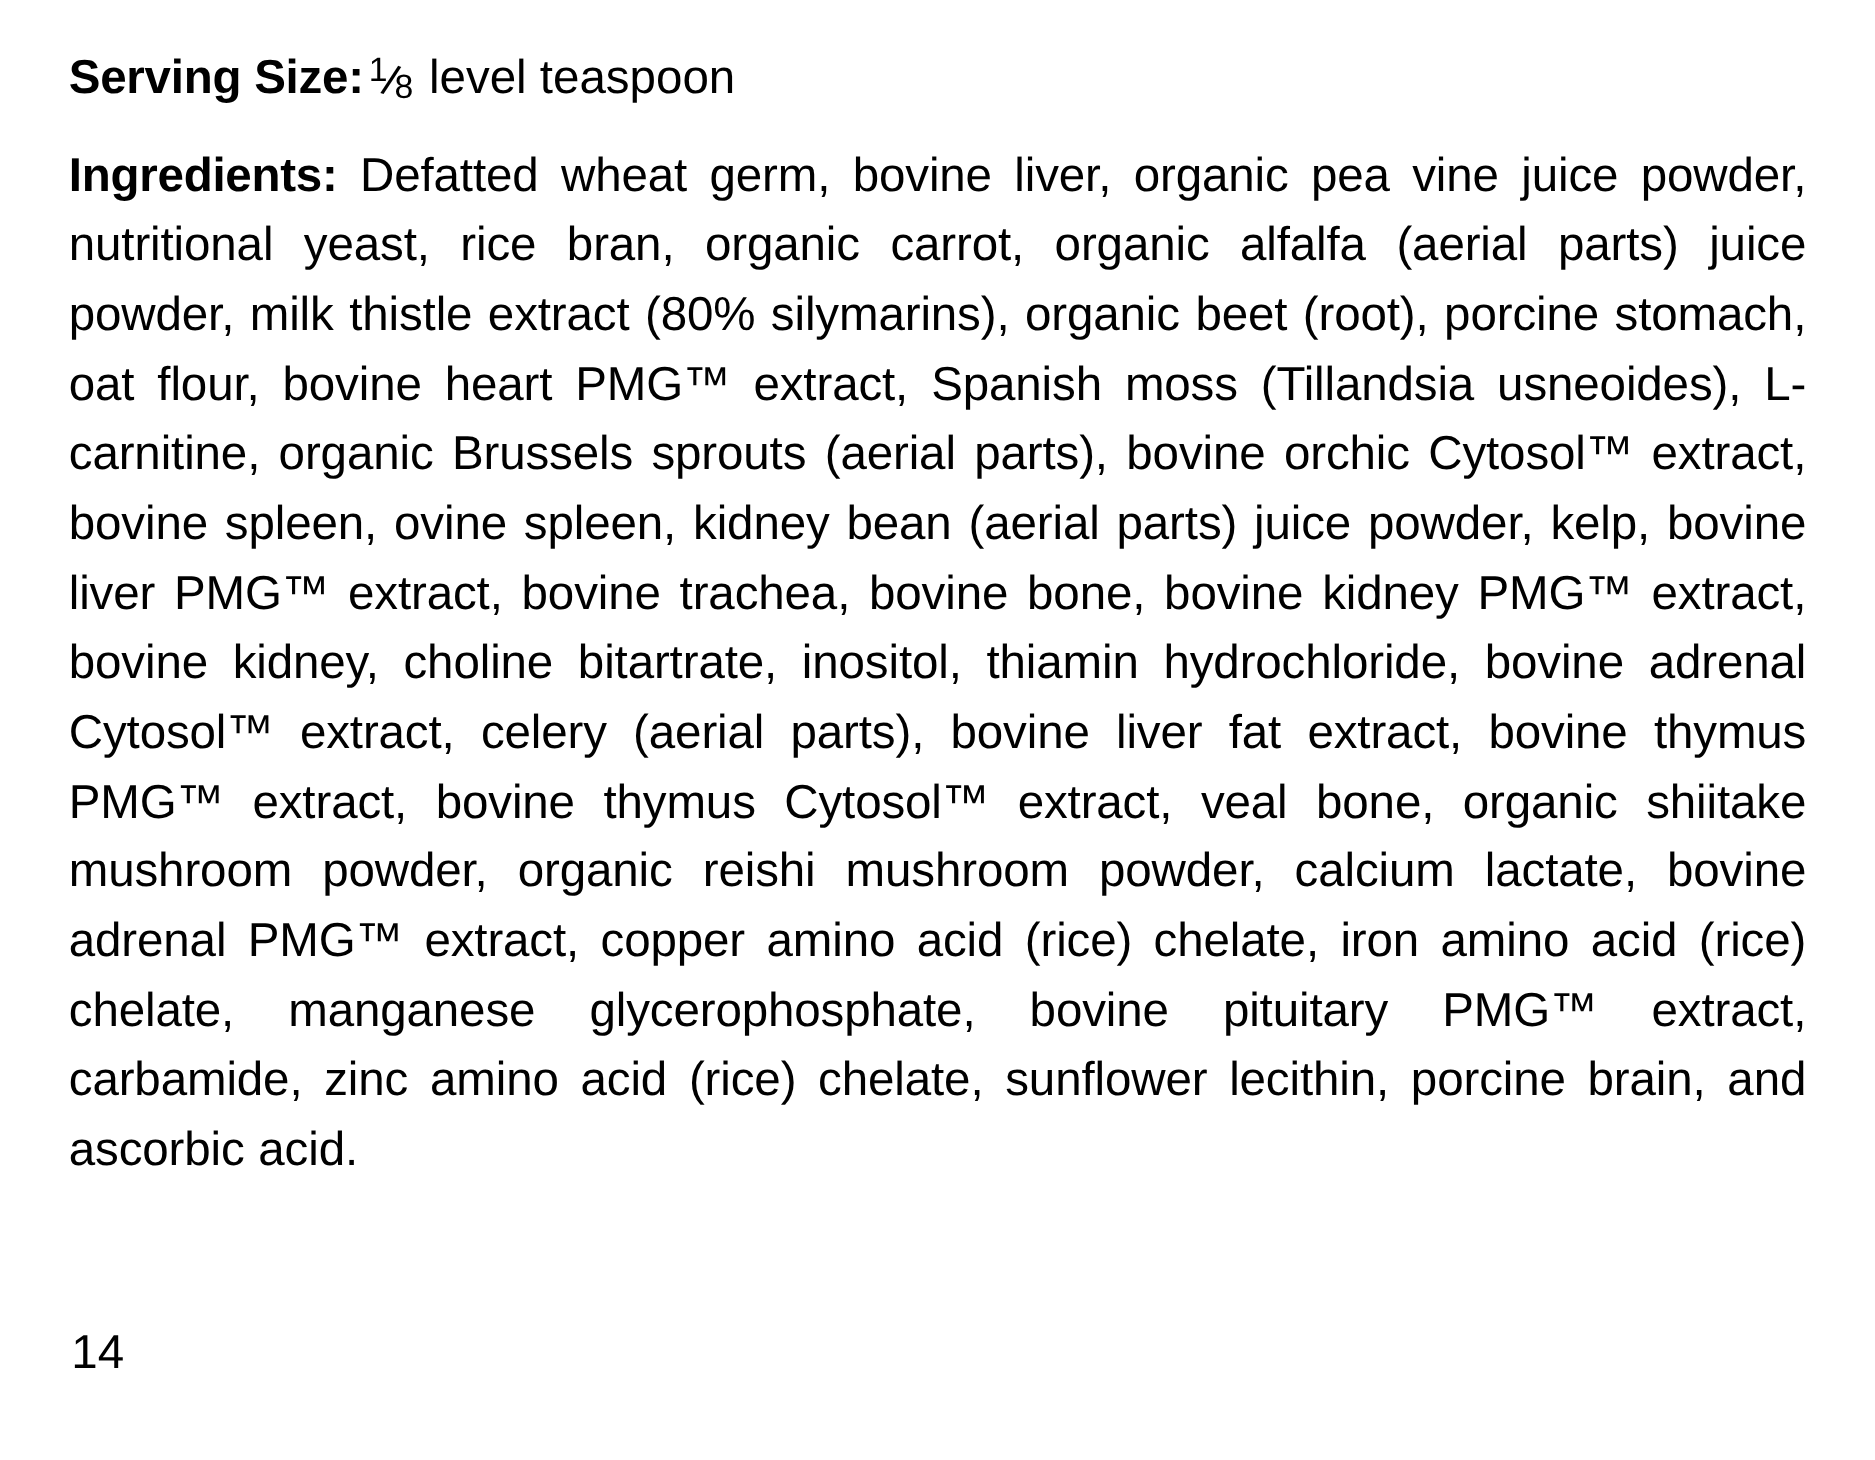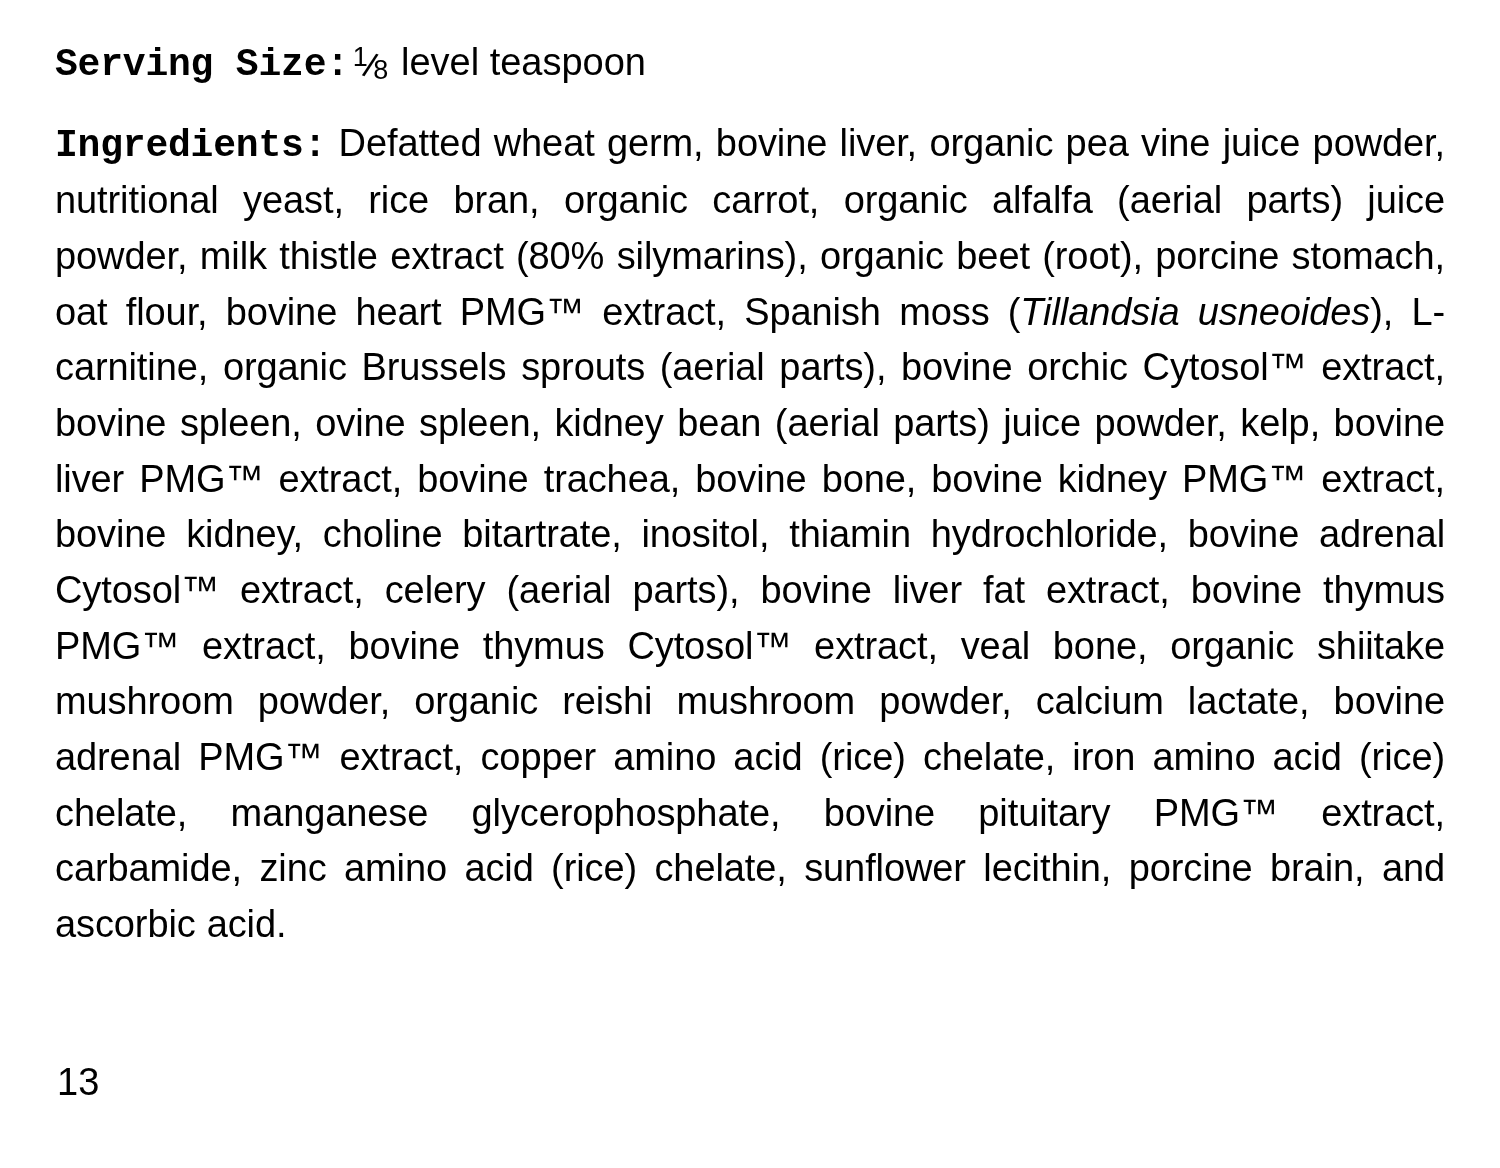--- a/index.html
+++ b/index.html
@@ -32,21 +32,20 @@
     line-height: 1.1;
     margin-bottom: 30px;
     padding-right: 5px;
   }
   .serving-left, .serving-right {
     white-space: nowrap;
   }
   .lbl {
     font-weight: bold;
     letter-spacing: -0.2px;
-    font-family: Liberation Mono, monospace;
   }
   .val {
     font-weight: normal;
   }
   .frac {
     display: inline-block;
     position: relative;
     vertical-align: baseline;
     font-size: 38px;
     margin: 0 2px 0 4px;
@@ -72,21 +71,20 @@
     line-height: 1.465;
     text-align: justify;
     text-justify: inter-word;
     letter-spacing: -0.1px;
     word-spacing: 0.5px;
   }
   .ingredients .lbl {
     font-weight: bold;
   }
   .ital {
-    font-style: italic;
   }
   .page-number {
     position: absolute;
     left: 57px;
     top: 1063px;
     font-size: 38px;
     line-height: 1;
   }
 </style>
 </head>
@@ -95,15 +93,15 @@
 <div class="page">
 
   <div class="serving-row">
     <div class="serving-left">
       <span class="lbl">Serving Size:</span><span class="frac"><span class="num">1</span><span class="bar">/</span><span class="den">8</span></span> <span class="val">level teaspoon</span>
     </div>
   </div>
 
   <div class="ingredients"><span class="lbl">Ingredients:</span> <span>Defatted wheat germ, bovine liver, organic pea vine juice powder, nutritional yeast, rice bran, organic carrot, organic alfalfa (aerial parts) juice powder, milk thistle extract (80% silymarins), organic beet (root), porcine stomach, oat flour, bovine heart PMG™ extract, Spanish moss (</span><span class="ital">Tillandsia usneoides</span><span>), L-carnitine, organic Brussels sprouts (aerial parts), bovine orchic Cytosol™ extract, bovine spleen, ovine spleen, kidney bean (aerial parts) juice powder, kelp, bovine liver PMG™ extract, bovine trachea, bovine bone, bovine kidney PMG™ extract, bovine kidney, choline bitartrate, inositol, thiamin hydrochloride, bovine adrenal Cytosol™ extract, celery (aerial parts), bovine liver fat extract, bovine thymus PMG™ extract, bovine thymus Cytosol™ extract, veal bone, organic shiitake mushroom powder, organic reishi mushroom powder, calcium lactate, bovine adrenal PMG™ extract, copper amino acid (rice) chelate, iron amino acid (rice) chelate, manganese glycerophosphate, bovine pituitary PMG™ extract, carbamide, zinc amino acid (rice) chelate, sunflower lecithin, porcine brain, and ascorbic acid.</span></div>
 
-  <div class="page-number">13</div>
+  <div class="page-number">14</div>
 
 </div>
 
 </body></html>

